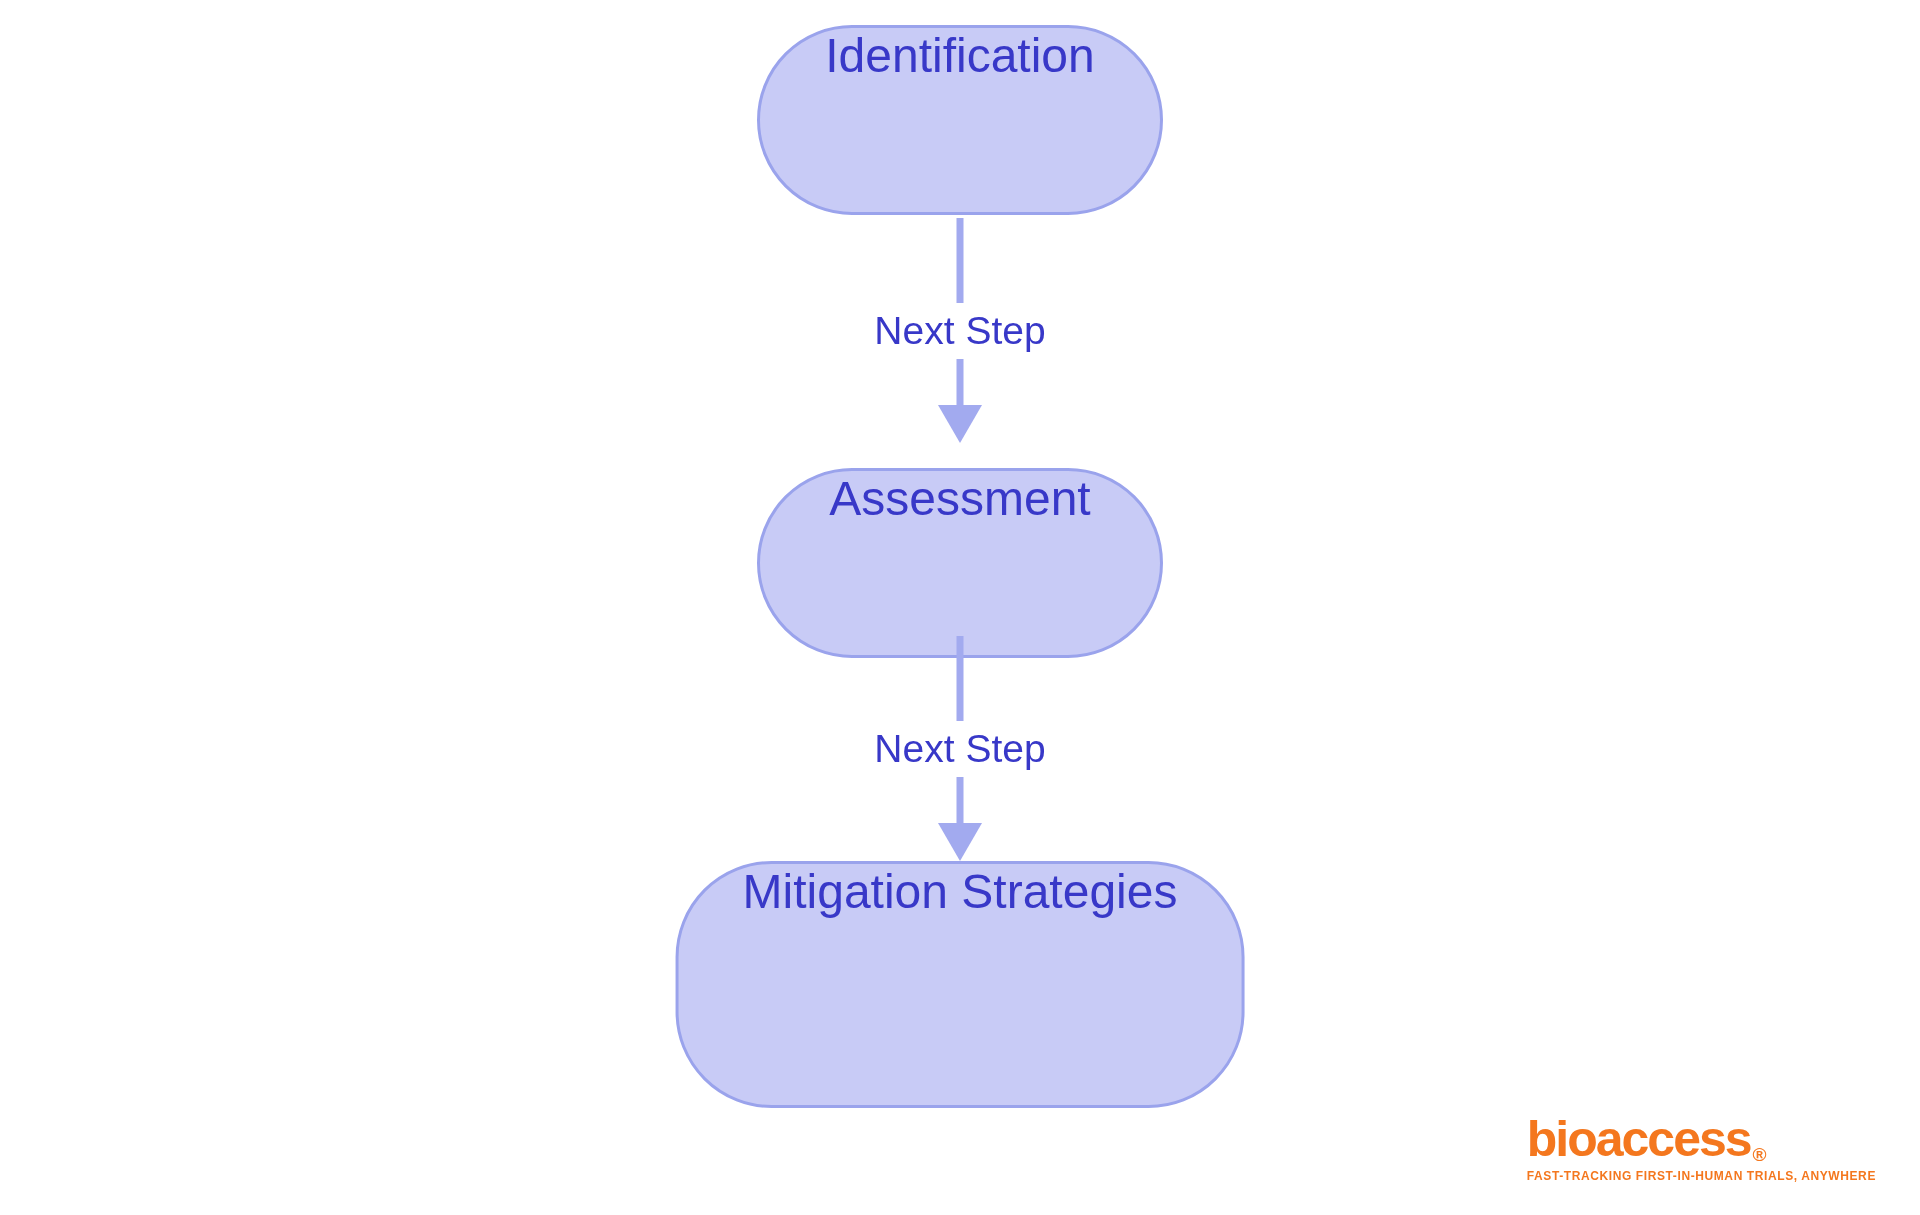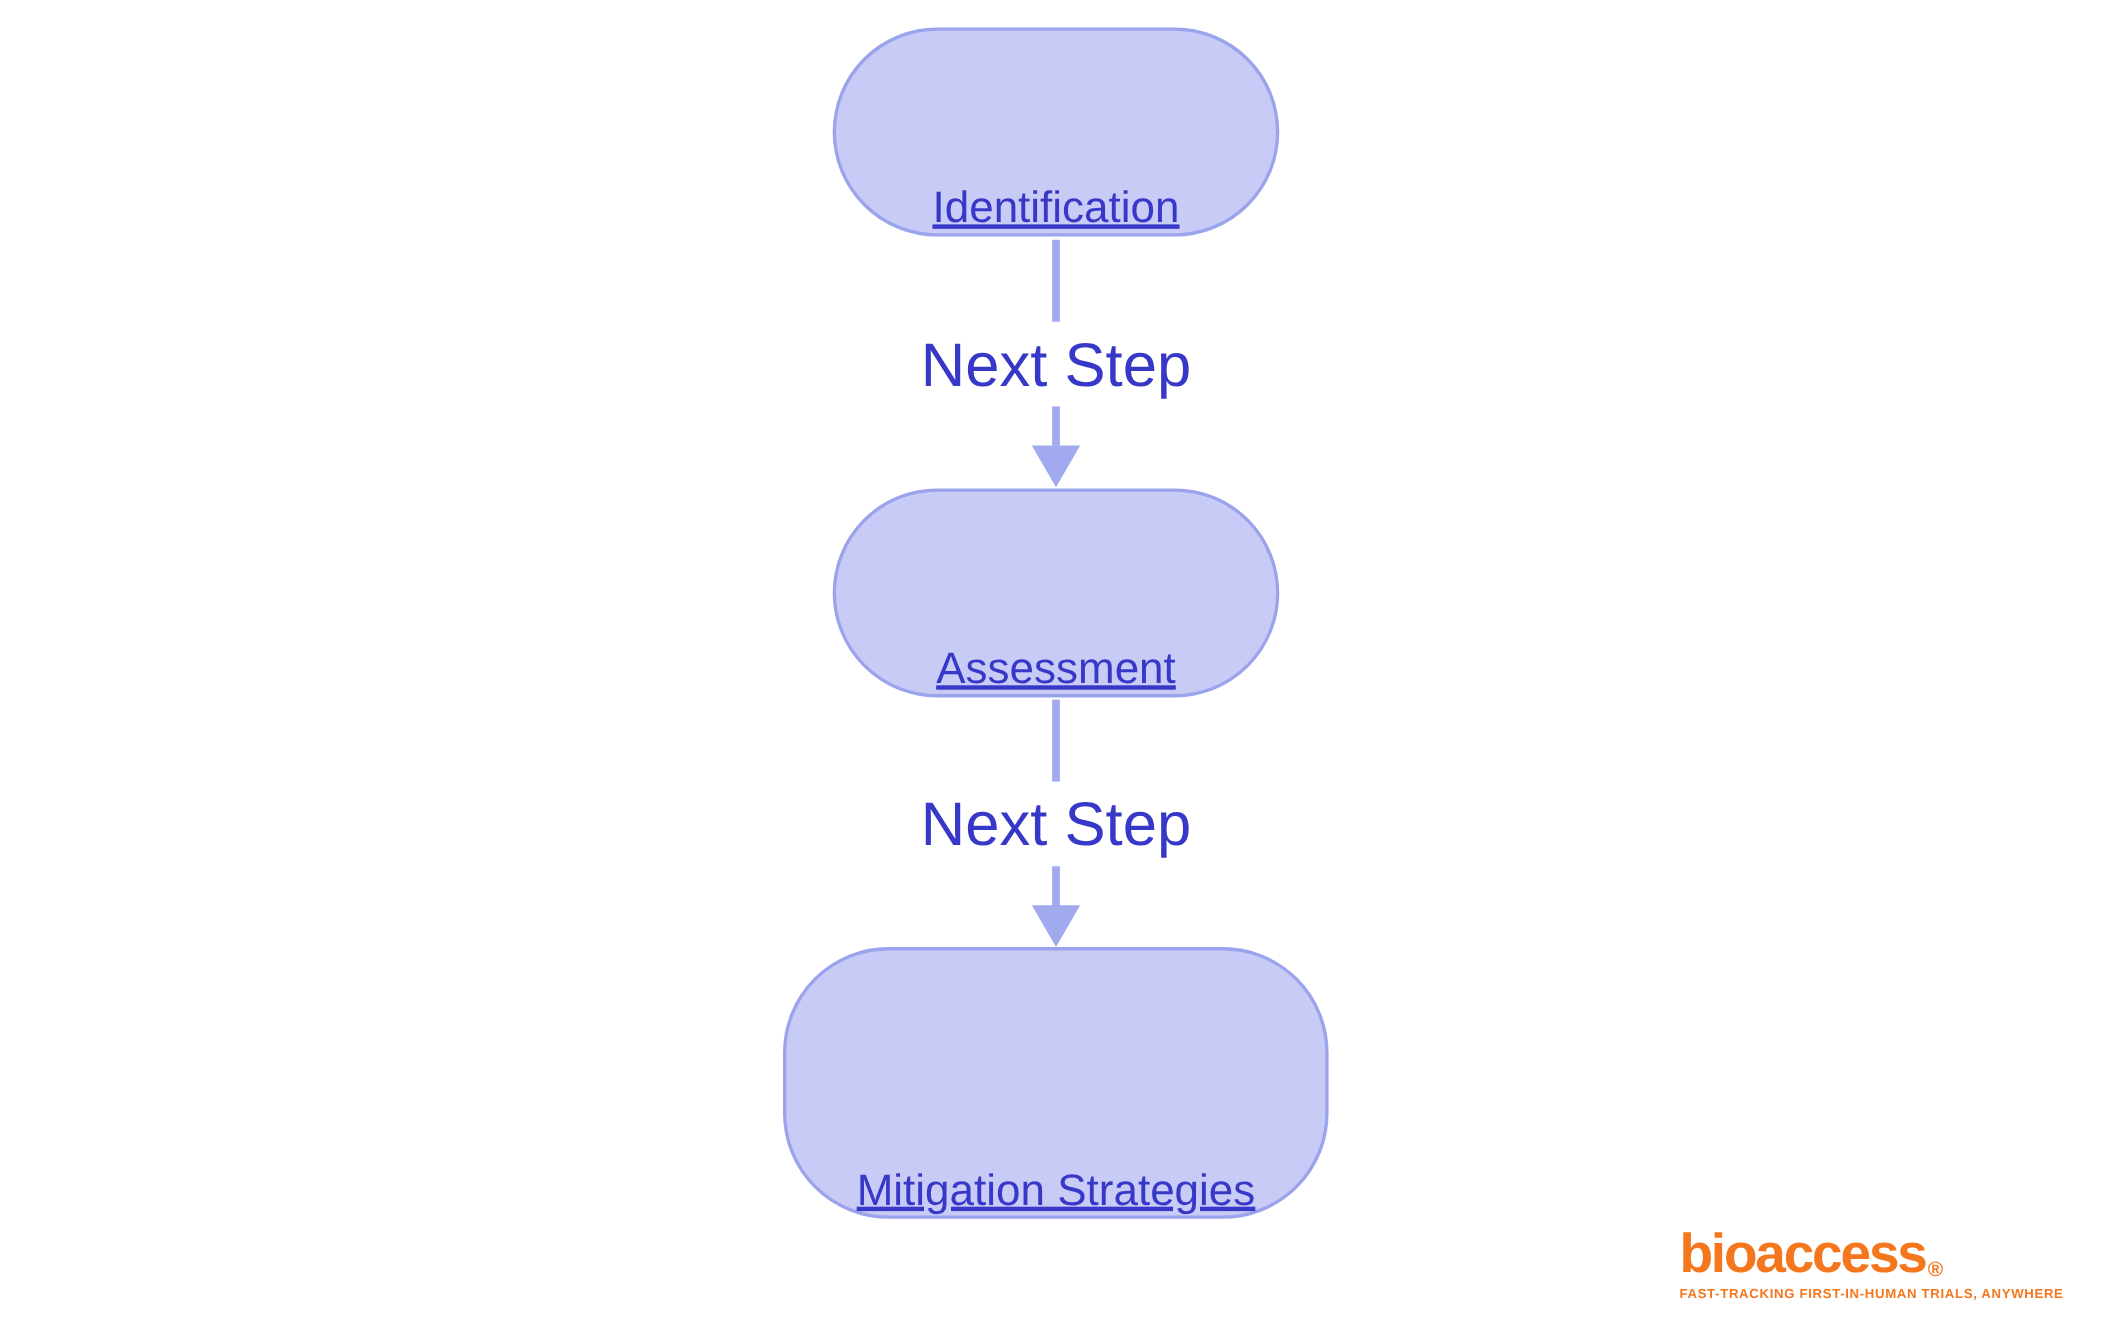--- a/index.html
+++ b/index.html
@@ -17,28 +17,27 @@
   .canvas{position:relative;width:1920px;height:1215px;background:var(--canvas-bg);}
 
   
   .node{
     position:absolute;left:50%;transform:translateX(-50%);
     height:190px;min-width:406px;
     padding:0 64px;
     background:var(--node-fill);
     border:3px solid var(--node-border);
     border-radius:96px;
-    display:flex;align-items:flex-end;justify-content:center;
+    display:flex;align-items:flex-start;justify-content:center;
     color:var(--node-text);
-    font-size:40px;
+    font-size:48px;
     white-space:nowrap;
-    text-decoration:underline;
   }
   .node-1{top:25px;}
-  .node-2{top:444px;}
+  .node-2{top:468px;}
   .node-3{top:861px;height:247px;}
 
   
   .connector{position:absolute;left:0;width:100%;}
   .connector-1{top:218px;height:225px;}
   .connector-2{top:636px;height:225px;}
   .connector .line{
     position:absolute;left:50%;transform:translateX(-50%);
     top:0;bottom:34px;width:7px;background:var(--edge-line);
   }
@@ -47,21 +46,21 @@
     bottom:0;width:0;height:0;
     border-left:22px solid transparent;
     border-right:22px solid transparent;
     border-top:38px solid var(--edge-line);
   }
   .edge-label{
     position:absolute;left:50%;top:50%;transform:translate(-50%,-50%);
     background:var(--canvas-bg);
     padding:6px 14px;
     color:var(--edge-label-text);
-    font-size:56px;
+    font-size:39px;
     white-space:nowrap;
   }
 
   
   .brand{position:absolute;right:44px;bottom:32px;text-align:left;color:var(--brand-orange);}
   .wordmark{
     font-size:50px;font-weight:bold;letter-spacing:-2px;line-height:1;
     display:flex;align-items:flex-end;
   }
   .wordmark .reg{font-size:19px;font-weight:bold;letter-spacing:0;margin-top:1px;margin-left:2px;}

